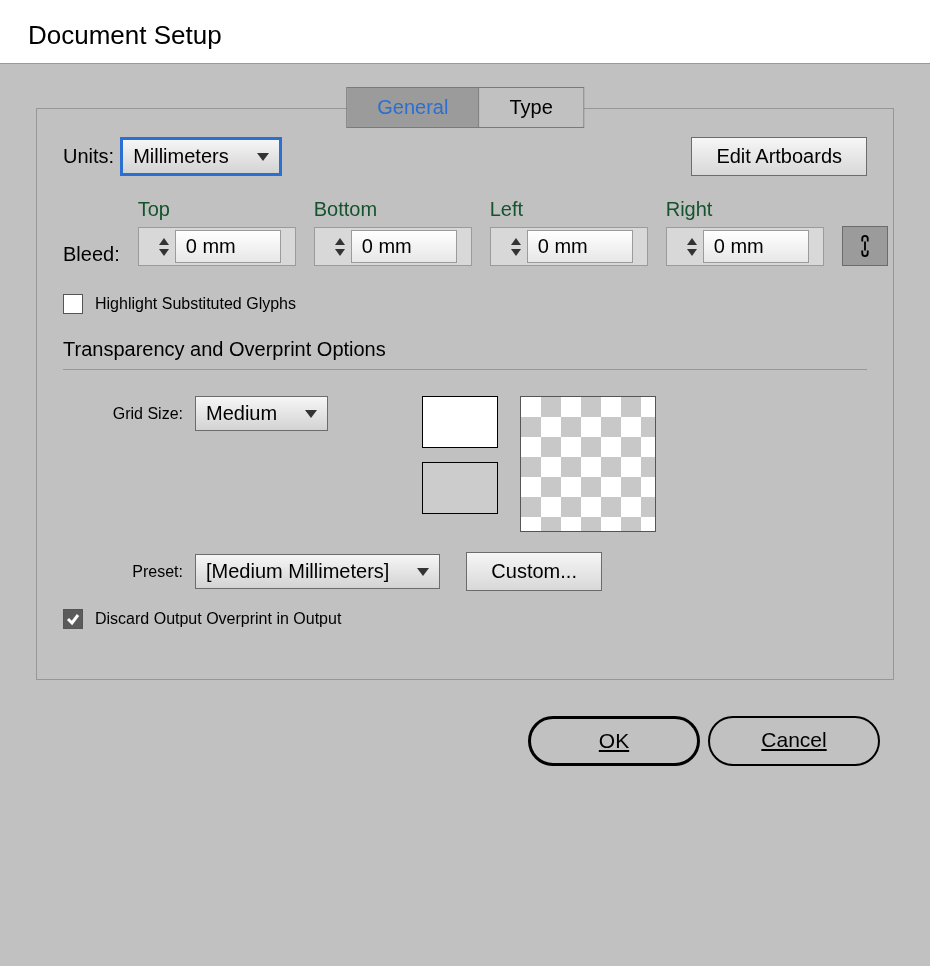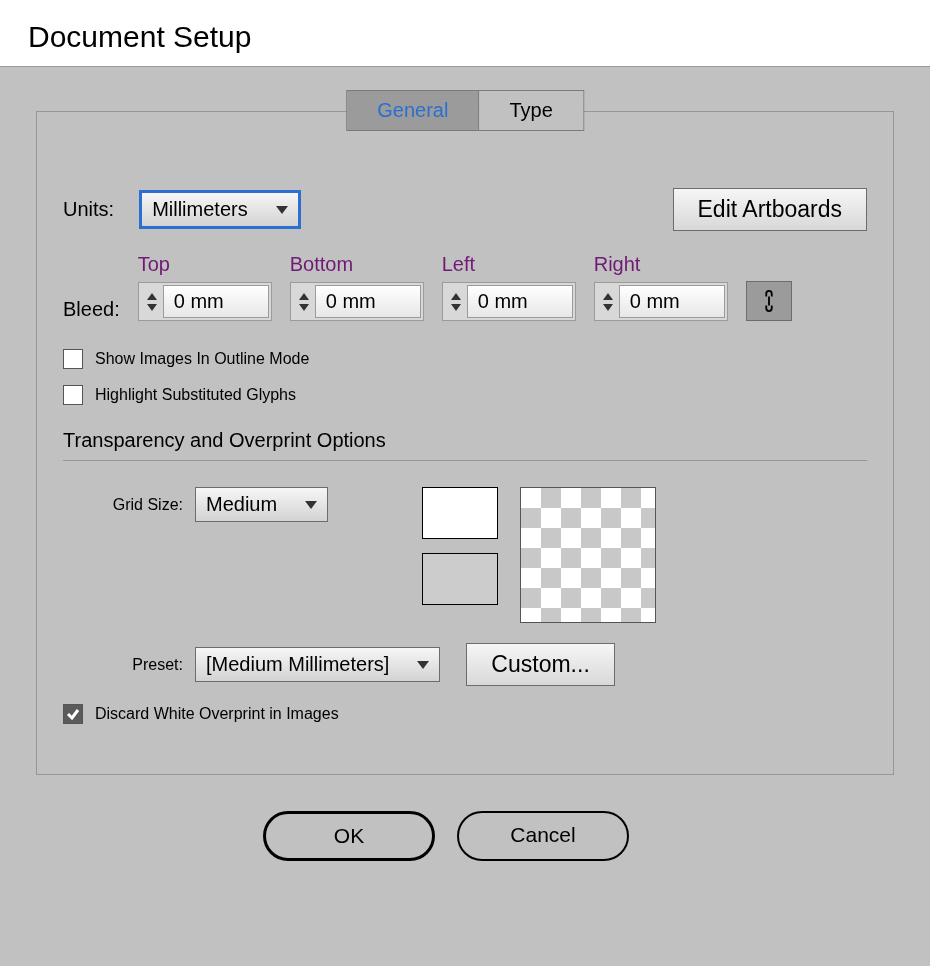--- a/index.html
+++ b/index.html
@@ -1,33 +1,33 @@
 <!DOCTYPE html>
 <html><head>
 <meta charset="utf-8">
 <style>
   * { box-sizing: border-box; font-family: -apple-system, "Segoe UI", Arial, sans-serif; }
   body { margin:0; background:#fff; width:930px; height:966px; }
-  .titlebar { padding:20px 28px 12px 28px; font-size:30px; color:#000; background:#fff; }
+  .titlebar { padding:20px 28px 12px 28px; font-size:26px; color:#000; background:#fff; }
   .dialog-body { background:#c1c1c1; padding:44px 12px 24px 12px; height:calc(966px - 62px); border-top:1px solid #999;}
   .panel { border:1px solid #979797; margin:0 24px; padding:28px 26px 34px 26px; position:relative; }
   .tabstrip { position:absolute; top:-22px; left:50%; transform:translateX(-50%); display:flex; border:1px solid #7a7a7a;}
   .tab { padding:8px 30px; font-size:20px; background:#c1c1c1; cursor:pointer;}
   .tab.active { background:#9b9b9b; color:#2a6fd1; border-right:1px solid #7a7a7a;}
-  .row { display:flex; align-items:center; margin-bottom:22px; gap:27px;margin-top:48px;}
+  .row { display:flex; align-items:center; margin-bottom:22px; gap:8px;}
   label.lbl { font-size:20px; color:#000; }
   .select { display:inline-flex; align-items:center; background:linear-gradient(#f6f6f6,#d3d3d3); border:1px solid #6c6c6c; padding:5px 10px; font-size:20px; gap:28px;}
   .select.focused { outline:2px solid #2a6fd1; outline-offset:0; border-color:#2a6fd1;}
   .chev { width:0; height:0; border-left:6px solid transparent; border-right:6px solid transparent; border-top:8px solid #333; }
-  .btn { background:linear-gradient(#f6f6f6,#d8d8d8); border:1px solid #6c6c6c; padding:7px 24px; font-size:23px;}
+  .btn { background:linear-gradient(#f6f6f6,#d8d8d8); border:1px solid #6c6c6c; padding:7px 24px; font-size:20px;}
   .spacer { flex:1; }
   .bleed-row { display:flex; align-items:flex-end; gap:18px;}
   .bleed-col { display:flex; flex-direction:column; gap:6px;}
-  .bleed-h { font-size:20px; color:#701a75;}
-  .stepper-wrap { display:flex; align-items:center; background:#d8d8d8; border:1px solid #9b9b9b; padding:2px 2px;}
+  .bleed-h { font-size:20px; color:#14532d;}
+  .stepper-wrap { display:flex; align-items:center; background:#d8d8d8; border:1px solid #9b9b9b; padding:2px 14px;}
   .stepper-arrows { display:flex; flex-direction:column; justify-content:center; padding:0 6px; gap:4px;}
   .tri-up { width:0;height:0;border-left:5px solid transparent;border-right:5px solid transparent;border-bottom:7px solid #333;}
   .tri-dn { width:0;height:0;border-left:5px solid transparent;border-right:5px solid transparent;border-top:7px solid #333;}
   .stepper-val { background:linear-gradient(#fff,#e7e7e7); border:1px solid #9b9b9b; padding:4px 10px; font-size:20px; min-width:106px;}
   .link-btn { width:46px; height:40px; background:#9b9b9b; border:1px solid #6c6c6c; display:flex; align-items:center; justify-content:center;}
   .link-btn svg { width:16px; height:22px; stroke:#000; fill:none; stroke-width:2;}
   .chk-row { display:flex; align-items:center; gap:12px; margin-bottom:16px;}
   .chk { width:20px; height:20px; background:#fff; border:1px solid #555; display:flex; align-items:center; justify-content:center;}
   .chk.checked { background:#5b5b5b; }
   .chk.checked svg { width:14px; height:14px; stroke:#fff; stroke-width:3; fill:none;}
@@ -48,21 +48,21 @@
   .swcol { display:flex; flex-direction:column; gap:14px;}
   .sw { width:76px; height:52px; border:1px solid #000;}
   .sw.white { background:#fff;}
   .sw.gray { background:#ccc;}
   .big-checker { width:136px; height:136px; border:1px solid #555;
     background:
       linear-gradient(45deg,#c8c8c8 25%,transparent 25%,transparent 75%,#c8c8c8 75%),
       linear-gradient(45deg,#c8c8c8 25%,#fff 25%,#fff 75%,#c8c8c8 75%);
     background-size:40px 40px; background-position:0 0,20px 20px;
   }
-  .footer { display:flex; justify-content:center; gap:22px; padding:36px 38px 0 0;}
+  .footer { display:flex; justify-content:flex-end; gap:8px; padding:36px 38px 0 0;text-decoration:underline;}
   .pill { border:2px solid #000; border-radius:28px; padding:10px 0; width:172px; text-align:center; font-size:21px; background:#c1c1c1;}
   .pill.primary { border-width:3px;}
 </style>
 </head>
 <body>
 
 <div class="titlebar">Document Setup</div>
 
 <div class="dialog-body">
   <div class="panel">
@@ -130,24 +130,20 @@
         <div class="link-btn">
           <svg viewBox="0 0 16 24">
               <path d="M5 7 V4 a3 3 0 0 1 6 0 V7 M5 17 V20 a3 3 0 0 0 6 0 V17 M8 7 V17"></path>
             </svg>
         </div>
       </div>
     </div>
 
     <div class="chk-row">
       <div class="chk"></div>
-      <span class="lbl">Show Images In Outline Mode</span>
-    </div>
-    <div class="chk-row">
-      <div class="chk"></div>
       <span class="lbl">Highlight Substituted Glyphs</span>
     </div>
 
     <div class="section-title">Transparency and Overprint Options</div>
     <hr class="divider">
 
     <div class="grid-row">
       <div class="grid-left">
         <div class="label-pair">
           <span class="lbl">Grid Size:</span>
@@ -174,21 +170,21 @@
       </div>
       <button class="btn" style="margin-left:14px;">Custom...</button>
     </div>
 
     <div class="chk-row" style="margin-top:16px;">
       <div class="chk checked">
         <svg viewBox="0 0 14 14">
             <path d="M2 7 L6 11 L12 3"></path>
           </svg>
       </div>
-      <span class="lbl">Discard White Overprint in Images</span>
+      <span class="lbl">Discard Output Overprint in Output</span>
     </div>
 
   </div>
 
   <div class="footer">
     <div class="pill primary">OK</div>
     <div class="pill">Cancel</div>
   </div>
 </div>
 

